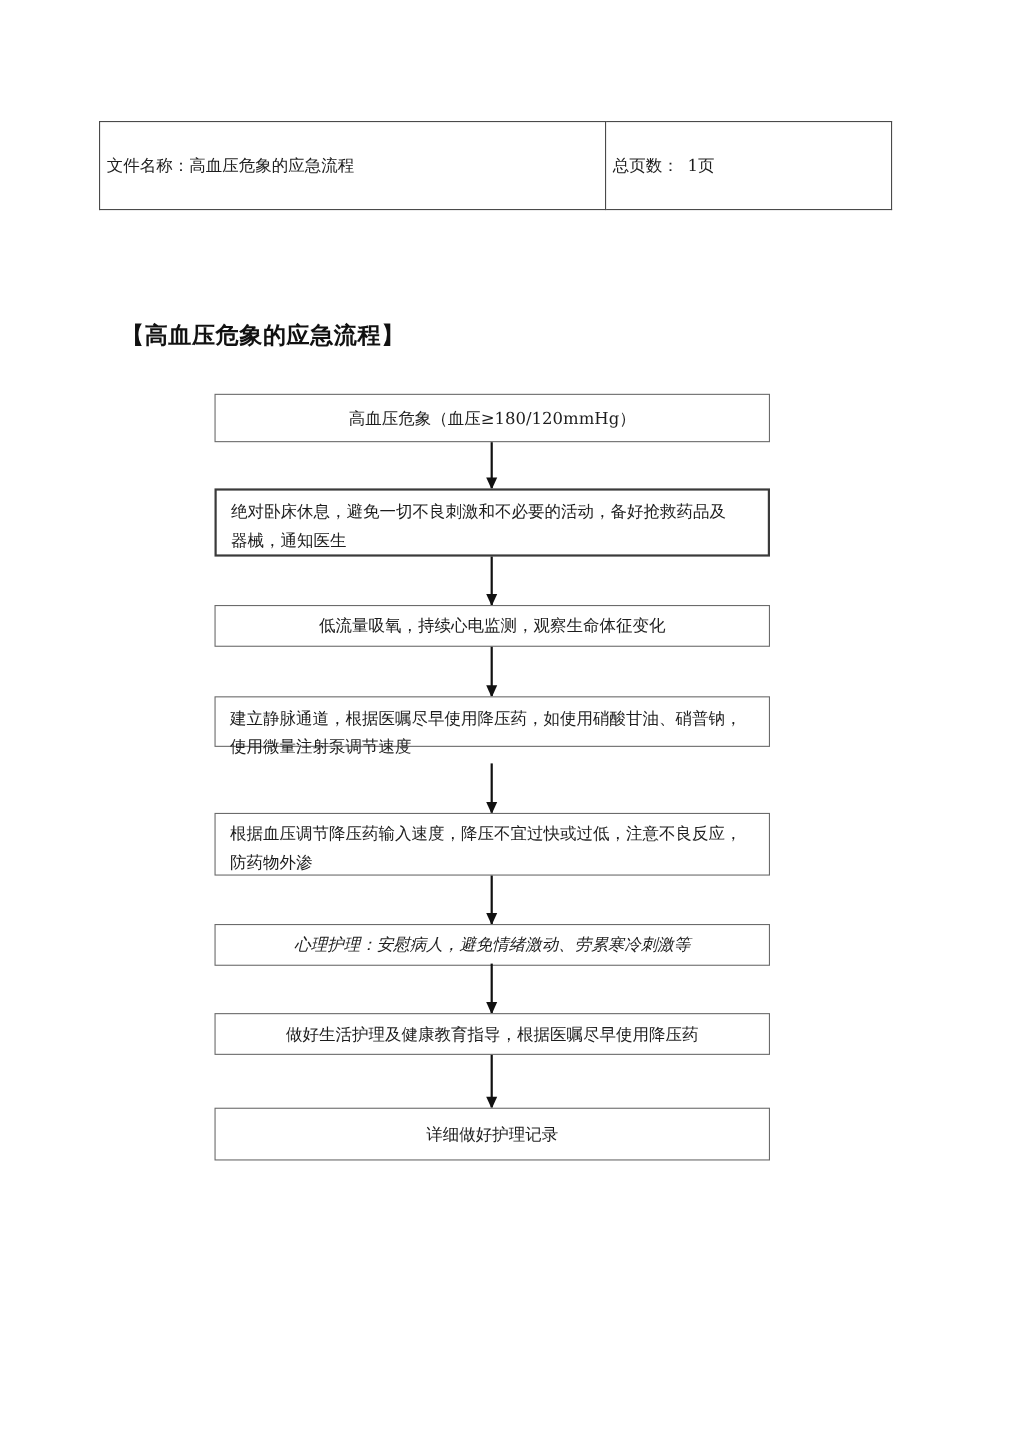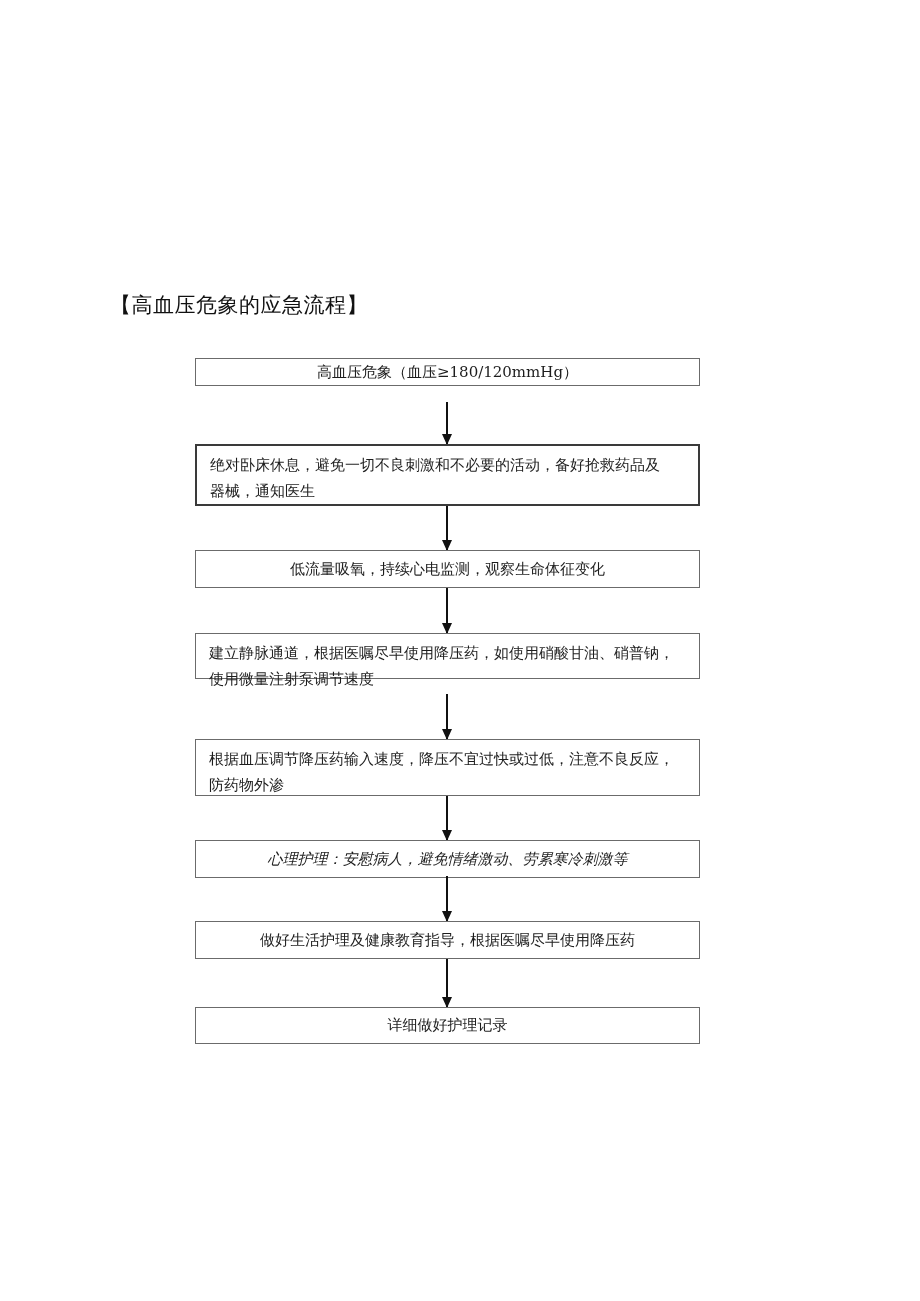--- a/index.html
+++ b/index.html
@@ -34,21 +34,21 @@
   .header-table tr.r2 td { height: 80px; }
   .gap-lg { margin-left: 18px; }
   .gap-sm { margin-left: 8px; }
 
   
   .doc-title {
     position: absolute;
     left: 110px;
     top: 291px;
     font-family: "DejaVu Sans", "Liberation Sans", sans-serif;
-    font-weight: normal;
+    font-weight: bold;
     font-size: 21px;
     color: #111111;
     letter-spacing: 0.5px;
   }
 
   
   .fbox {
     position: absolute;
     left: 195px;
     width: 505px;
@@ -62,28 +62,28 @@
     align-items: center;
     justify-content: center;
     text-align: center;
   }
   .fbox.multiline {
     padding: 6px 13px 16px 13px;
     line-height: 26px;
     white-space: pre-line;
     text-align: left;
   }
-  .b1 { top: 358px; height: 28px; }
+  .b1 { top: 358px; height: 44px; }
   .b2 { top: 444px; height: 62px; border: 2px solid #3a3a3a; }
   .b3 { top: 550px; height: 38px; }
   .b4 { top: 633px; height: 46px; }
   .b5 { top: 739px; height: 57px; font-family: Liberation Serif, serif; }
   .b6 { top: 840px; height: 38px; font-style: italic; }
   .b7 { top: 921px; height: 38px; }
-  .b8 { top: 1007px; height: 37px; }
+  .b8 { top: 1007px; height: 48px; }
 
   .arrow {
     position: absolute;
     left: 446px;
     width: 2px;
     background: #111111;
   }
   .arrow::after {
     content: "";
     position: absolute;
@@ -108,20 +108,24 @@
 
 <div class="page">
 
   <table class="header-table">
     <colgroup>
       <col style="width:229px">
       <col style="width:231px">
       <col style="width:260px">
     </colgroup>
     <tbody>
+    <tr class="r2">
+      <td colspan="2"><span>文件名称：</span><span>高血压危象的应急流程</span></td>
+      <td><span>总页数：</span><span class="gap-sm">1页</span></td>
+    </tr>
   </tbody>
     </table>
 
   <div class="doc-title">【高血压危象的应急流程】</div>
 
   <div>
     <div class="fbox b1 center">高血压危象（血压≥180/120mmHg）</div>
     <div class="arrow a1"></div>
 
     <div class="fbox b2 multiline">绝对卧床休息，避免一切不良刺激和不必要的活动，备好抢救药品及

